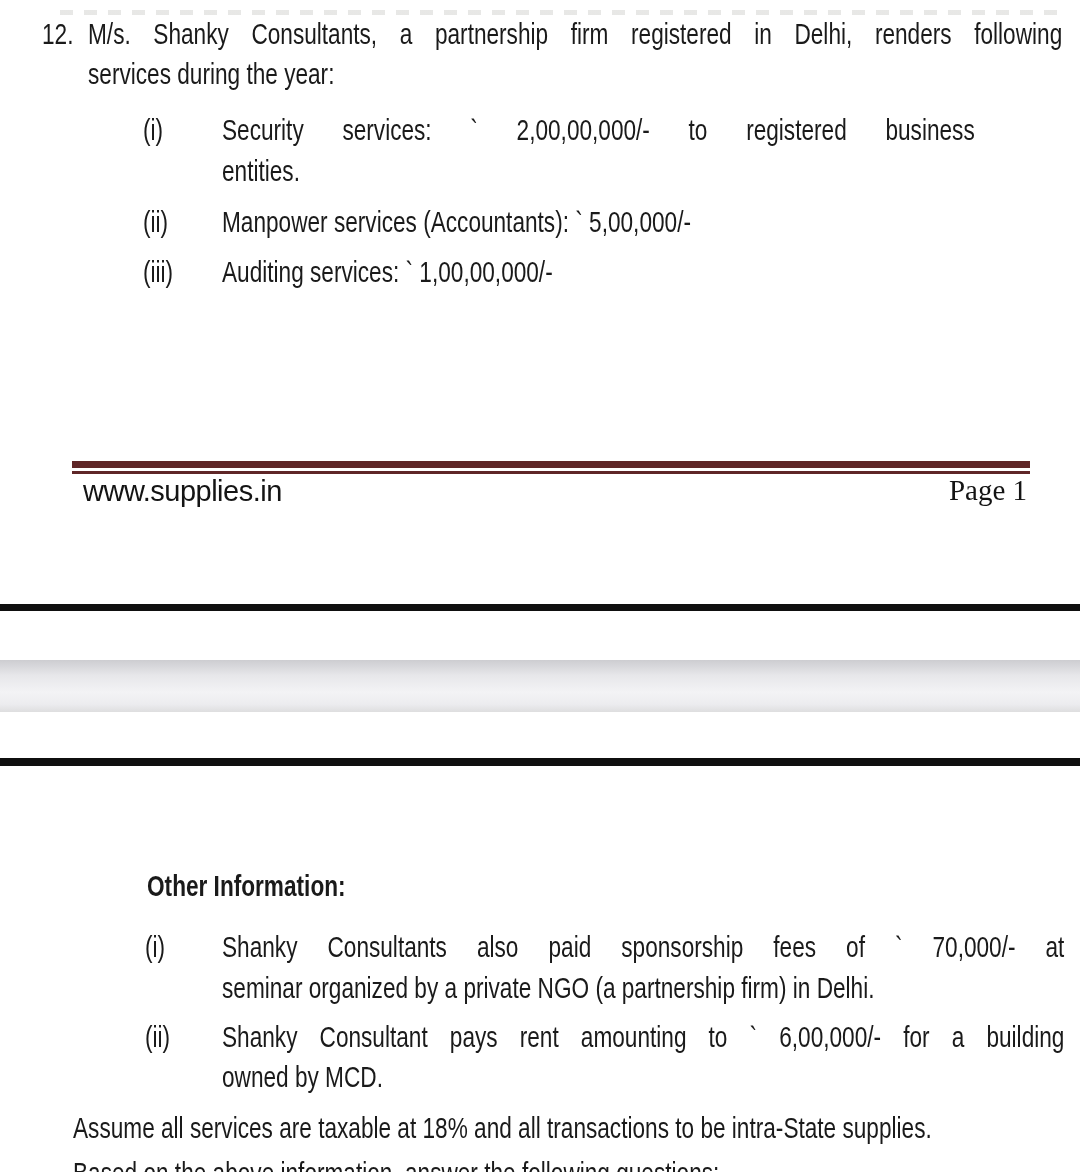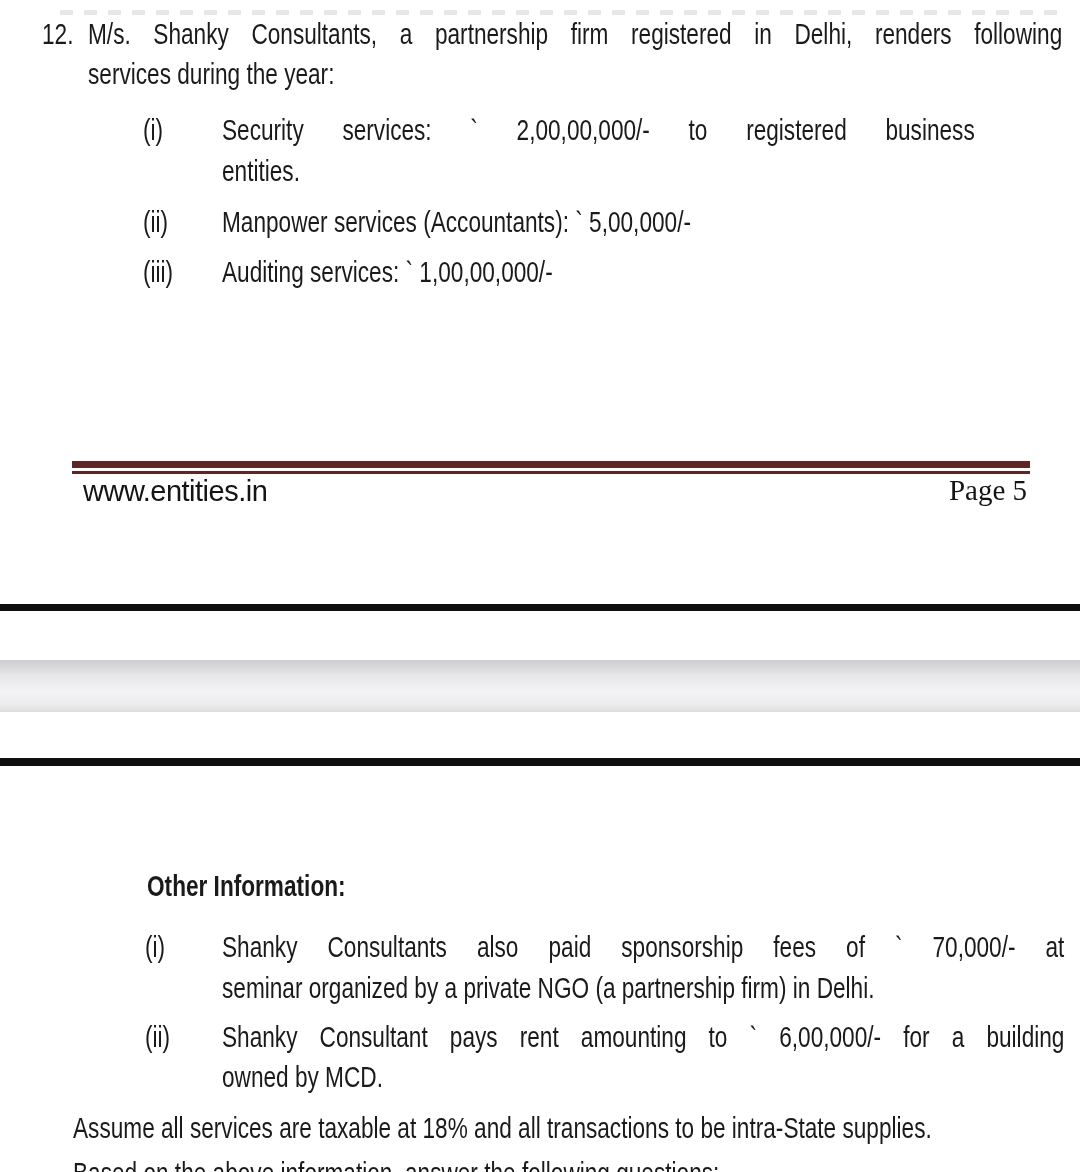--- a/index.html
+++ b/index.html
@@ -67,22 +67,22 @@
   <div class="t j" style="left:222px; top:110px; width:965px;">Security services: ` 2,00,00,000/- to registered business</div>
   <div class="t" style="left:222px; top:151px;">entities.</div>
 
   <div class="t" style="left:143px; top:202px;">(ii)</div>
   <div class="t" style="left:222px; top:202px;">Manpower services (Accountants): ` 5,00,000/-</div>
 
   <div class="t" style="left:143px; top:252px;">(iii)</div>
   <div class="t" style="left:222px; top:252px;">Auditing services: ` 1,00,00,000/-</div>
 
   <div class="footer-rule"></div>
-  <div class="footer-site">www.entities.in</div>
-  <div class="footer-page">Page 5</div>
+  <div class="footer-site">www.supplies.in</div>
+  <div class="footer-page">Page 1</div>
 
   <div class="page-edge edge-bottom"></div>
   <div class="page-gap"></div>
   <div class="page-edge edge-top"></div>
 
   <div class="t b" style="left:147px; top:866px;">Other Information:</div>
 
   <div class="t" style="left:145px; top:927px;">(i)</div>
   <div class="t j" style="left:222px; top:927px; width:1080px;">Shanky Consultants also paid sponsorship fees of ` 70,000/- at</div>
   <div class="t" style="left:222px; top:968px;">seminar organized by a private NGO (a partnership firm) in Delhi.</div>

